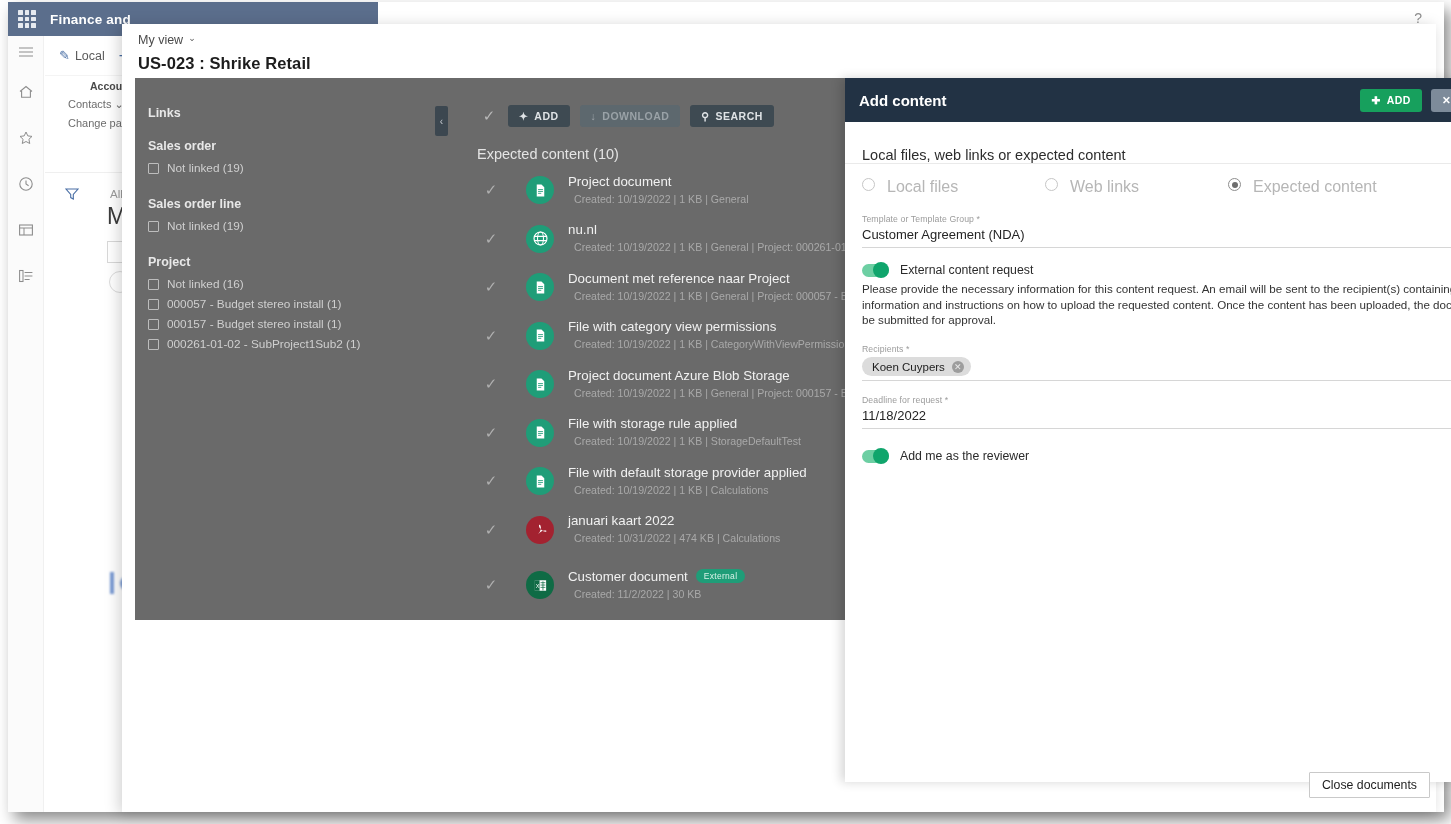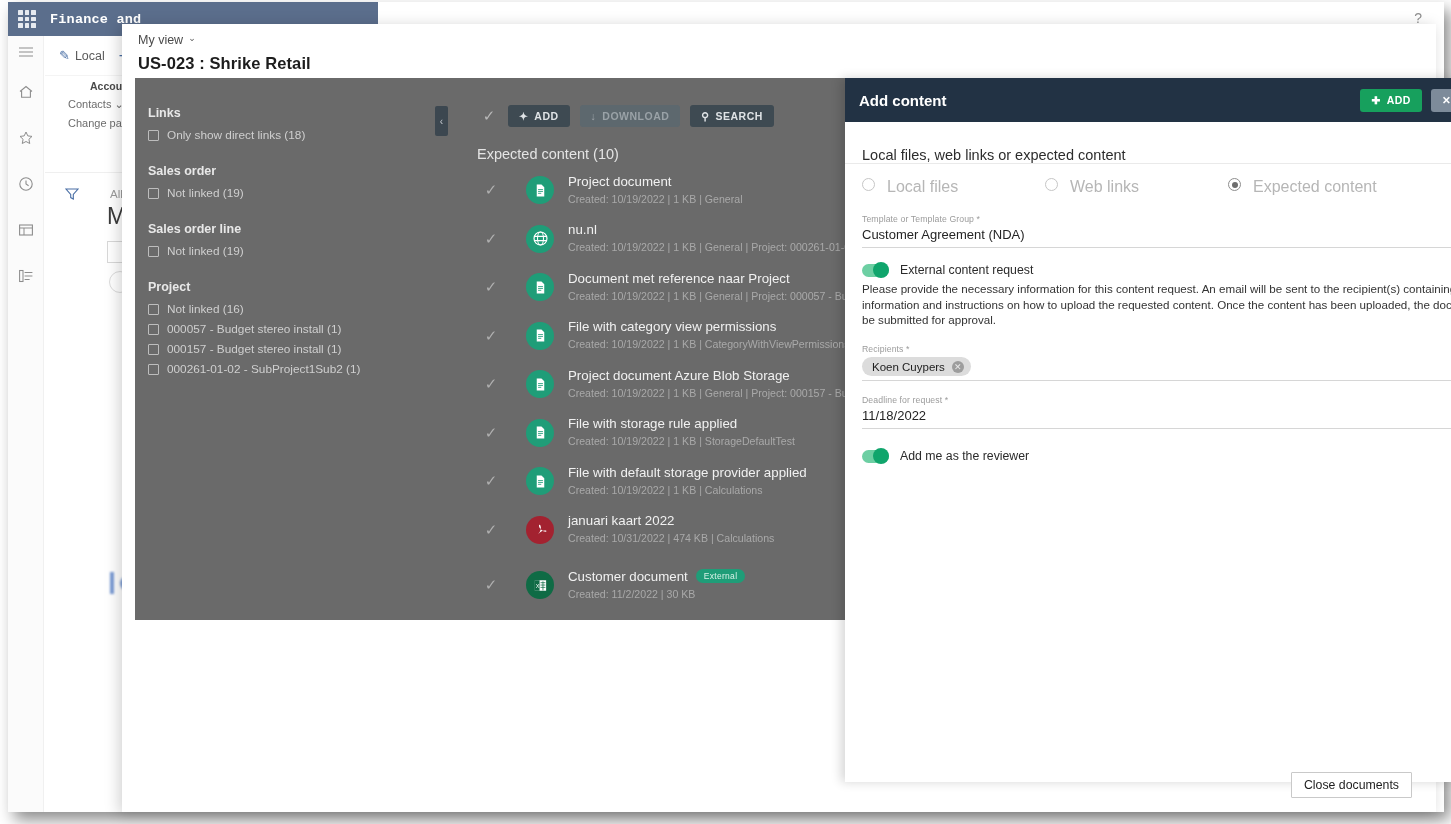--- a/index.html
+++ b/index.html
@@ -34,21 +34,20 @@
     width: 1436px; height: 810px;
     overflow: hidden;
     background: #ffffff;
   }
   .bg-topbar {
     position: absolute; left: 0; top: 0;
     width: 370px; height: 34px;
     background: #5b6e8c;
     display: flex; align-items: center;
     filter: blur(0.55px);
-    font-family: Liberation Mono, monospace;
   }
   .waffle {
     width: 18px; height: 18px;
     margin-left: 10px; margin-right: 14px;
     display: grid;
     grid-template-columns: repeat(3, 1fr);
     grid-template-rows: repeat(3, 1fr);
     gap: 2px;
   }
   .waffle i { background: #e6eaf0; border-radius: 0.5px; display:block; }
@@ -233,21 +232,21 @@
   .fico.web  { background: #1f9d78; }
   .fico.pdf  { background: #a32230; }
   .fico.xls  { background: #0f6b45; }
   .fmeta { min-width: 0; }
   .fname {
     font-size: 13.3px; color: #f1f1f1; white-space: nowrap;
     display: flex; align-items: center; gap: 8px;
   }
   .fsub  {
     font-size: 10.6px; color: #a9a9a9; margin-top: 2px;
-    white-space: nowrap; overflow: hidden;
+    white-space: nowrap; overflow: hidden; margin-left: 6px;
   }
   .badge {
     background: #1f9d78; color: #d8f2e8;
     font-size: 8.5px; padding: 2px 8px; border-radius: 9px;
     letter-spacing: .3px;
   }
 
   
   .addpanel {
     position: absolute; left: 723px; top: 54px;
@@ -348,21 +347,21 @@
   .ta-text { font-size: 12.3px; color: #242424; }
   .ta-grip {
     position: absolute; right: 1px; bottom: 2px;
     width: 7px; height: 7px;
     border-right: 1px solid #b0b0b0;
     border-bottom: 1px solid #b0b0b0;
   }
   .cal-ico { color: #6b6b6b; font-size: 12px; }
 
   .closedocs-wrap {
-    position: absolute; right: 24px; bottom: 14px;
+    position: absolute; right: 6px; bottom: 14px;
   }
   .closedocs {
     border: 1px solid #c9c9c9; background: #ffffff;
     color: #1d1d1d; font-size: 12.3px;
     padding: 5px 12px; border-radius: 1px;
   }
 </style>
 </head>
 <body>
 
@@ -474,24 +473,20 @@
       </div>
       <div class="doc-title">US-023 : Shrike Retail</div>
     </div>
 
     <div class="dim">
 
       <div class="facet-pane">
 
         <div class="facet-group">
           <div class="facet-h">Links</div>
-          <div class="facet-row">
-            <span class="cb"></span>
-            <span>Only show direct links (18)</span>
-          </div>
         </div>
 
         <div class="facet-group">
           <div class="facet-h">Sales order</div>
           <div class="facet-row">
             <span class="cb"></span>
             <span>Not linked (19)</span>
           </div>
         </div>
 

